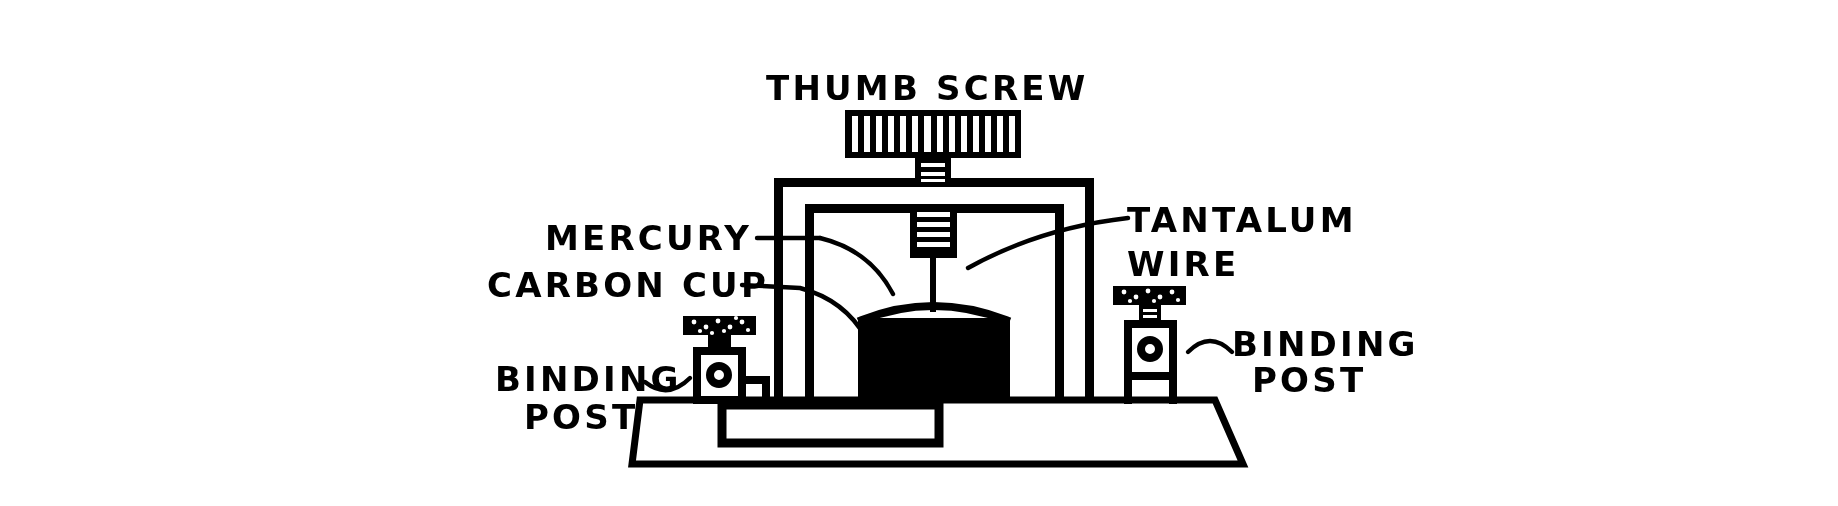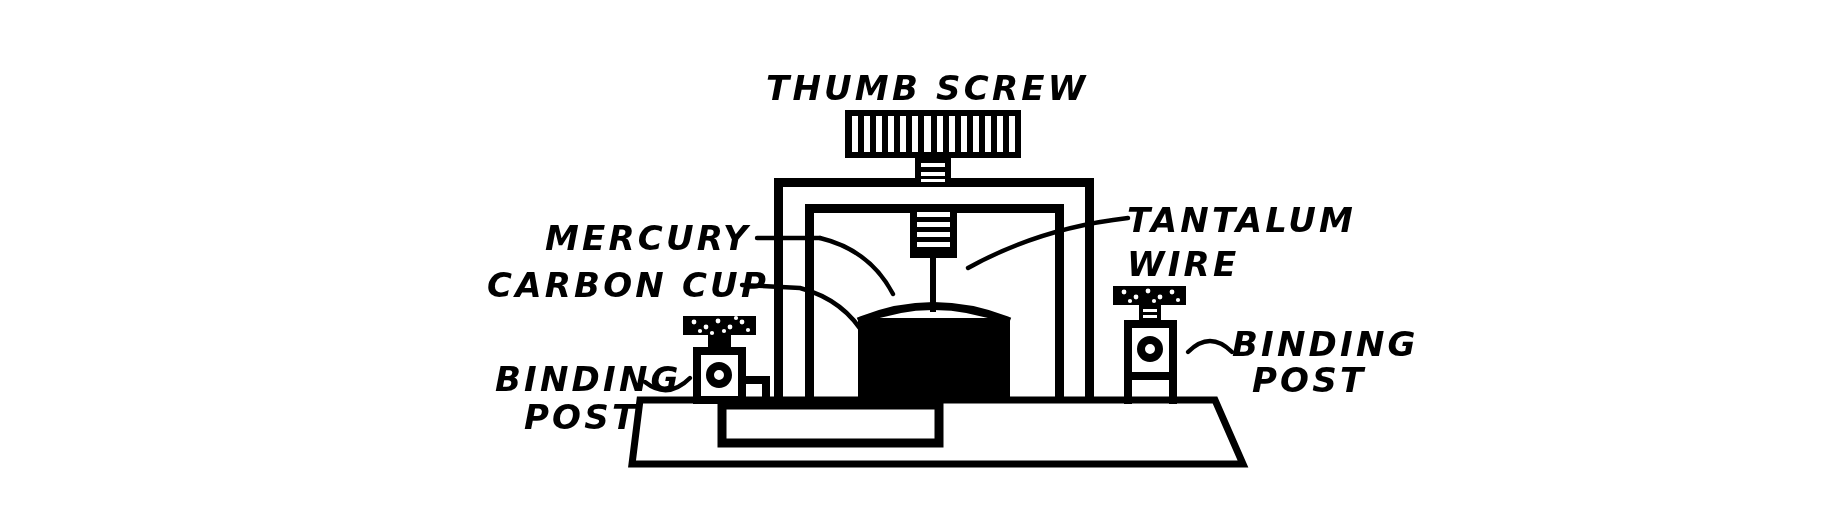--- a/index.html
+++ b/index.html
@@ -10,21 +10,20 @@
   }
   body {
     font-family: "Liberation Sans", sans-serif;
   }
   #figure-root {
     position: relative;
     width: 1838px;
     height: 498px;
     background: #ffffff;
     overflow: hidden;
-    font-style: italic;
   }
   #figure-svg {
     position: absolute;
     top: 0;
     left: 0;
     width: 1838px;
     height: 506px;
     display: block;
   }
   .ink-fill   { fill: #000000; }

